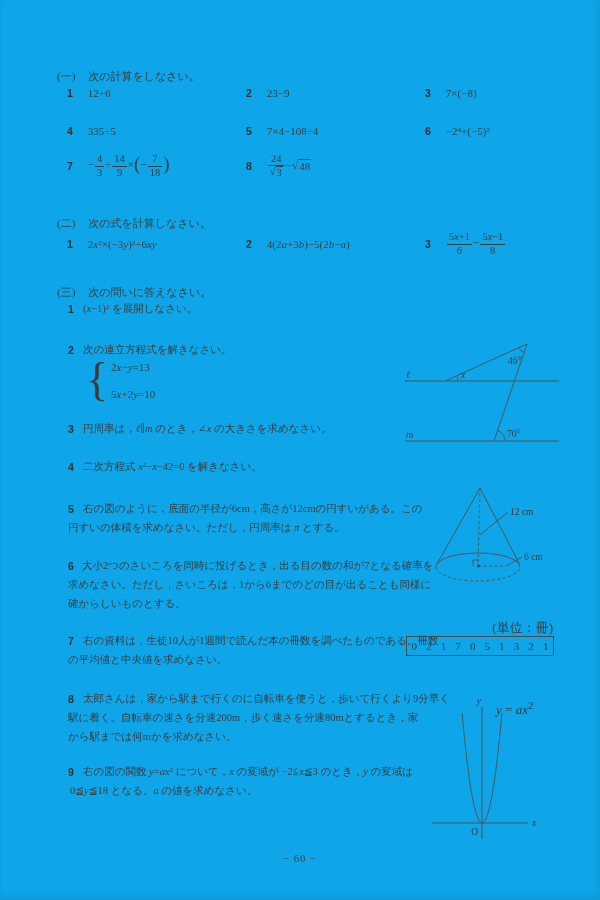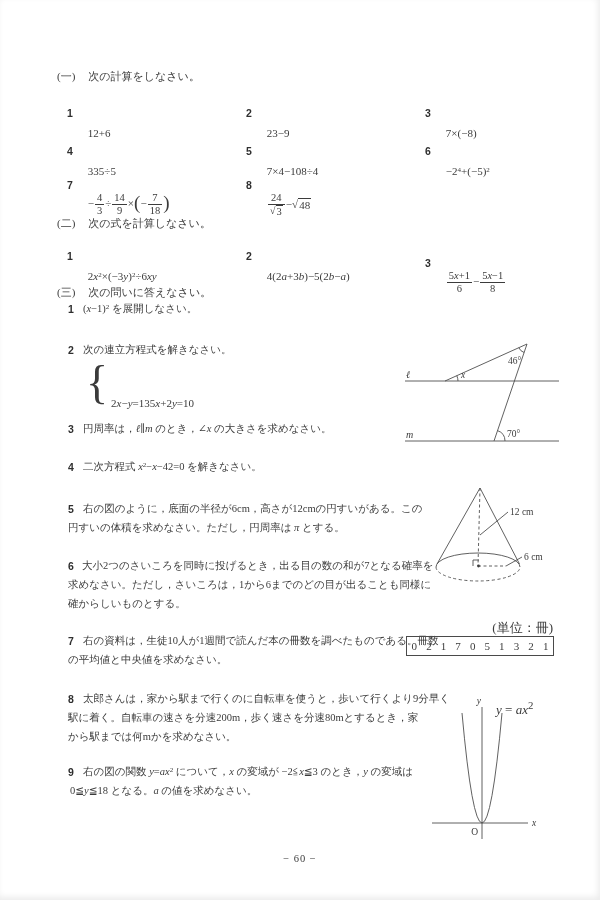--- a/index.html
+++ b/index.html
@@ -1,42 +1,42 @@
 <!DOCTYPE html>
 <html><head>
 <meta charset="utf-8">
 <style>
   * { margin:0; padding:0; box-sizing:border-box; }
   html,body { background:#e9e9e7; }
   body { font-family:"Liberation Serif","DejaVu Serif",serif; }
   .page {
     position:relative; width:600px; height:900px; margin:0 auto;
-    background:#ffffff; color:#3b3b3b; overflow:hidden;
+    background:#0ea5e9; color:#3b3b3b; overflow:hidden;
     box-shadow: inset -2px -3px 6px rgba(0,0,0,0.08);
   }
   .sec-head { position:absolute; font-size:11px; white-space:nowrap; }
   .sec-label { margin-right:13px; }
   .pnum { font-family:"Liberation Sans","DejaVu Sans",sans-serif; font-weight:bold; font-size:10.5px; color:#2f2f2f; }
   .prob { position:absolute; display:flex; align-items:center; gap:15px; font-size:11px; white-space:nowrap; }
   .prob.tall { min-height:28px; }
-  .math { font-size:11px; white-space:nowrap;margin-top:40px; }
+  .math { font-size:11px; white-space:nowrap; }
   .math .mi, .mi { font-style:italic; }
   .math sup, .jline sup { font-size:7px; vertical-align:0.45em; line-height:0; }
   .frac { display:inline-flex; flex-direction:column; text-align:center; vertical-align:middle; font-size:10.5px; line-height:1.15; margin:0 1px; }
   .fnum { display:block; padding:0 2px; }
   .fden { display:block; border-top:1px solid #3b3b3b; padding:0 2px; }
   .sqrt { display:inline-flex; align-items:flex-start; }
   .radical { transform:translateY(-0.5px); }
   .rad { border-top:1px solid #3b3b3b; padding:0 1px; }
   .bigp { font-size:19px; line-height:0; vertical-align:-1.5px; }
   .jline { position:absolute; font-size:10.5px; color:#3b3b3b; white-space:nowrap; }
   .numtag { position:absolute; }
   .system { position:absolute; display:flex; align-items:center; }
   .brace { font-size:46px; line-height:46px; font-weight:normal; color:#3b3b3b; margin-right:3px; }
-  .eqs { display:flex; flex-direction:row; row-gap:15px; font-size:11px; }
+  .eqs { display:flex; flex-direction:column; row-gap:15px; font-size:11px; }
   .fig { position:absolute; }
   svg text { font-family:"Liberation Serif","DejaVu Serif",serif; fill:#3b3b3b; }
   .unit { position:absolute; left:406px; top:619px; width:147px; text-align:right; font-size:13px; }
   .booktable {
     position:absolute; left:406px; top:636px; width:148px; height:20px;
     border:1.5px solid #4a4a4a; display:flex; align-items:center; font-size:11px;
   }
   .booktable .cell { flex:1; text-align:center; }
   .curve-label { position:absolute; left:496px; top:699px; font-size:13px; white-space:nowrap; }
   .pagenum { position:absolute; left:0; right:0; top:853px; text-align:center; font-size:10.5px; letter-spacing:1px; }

